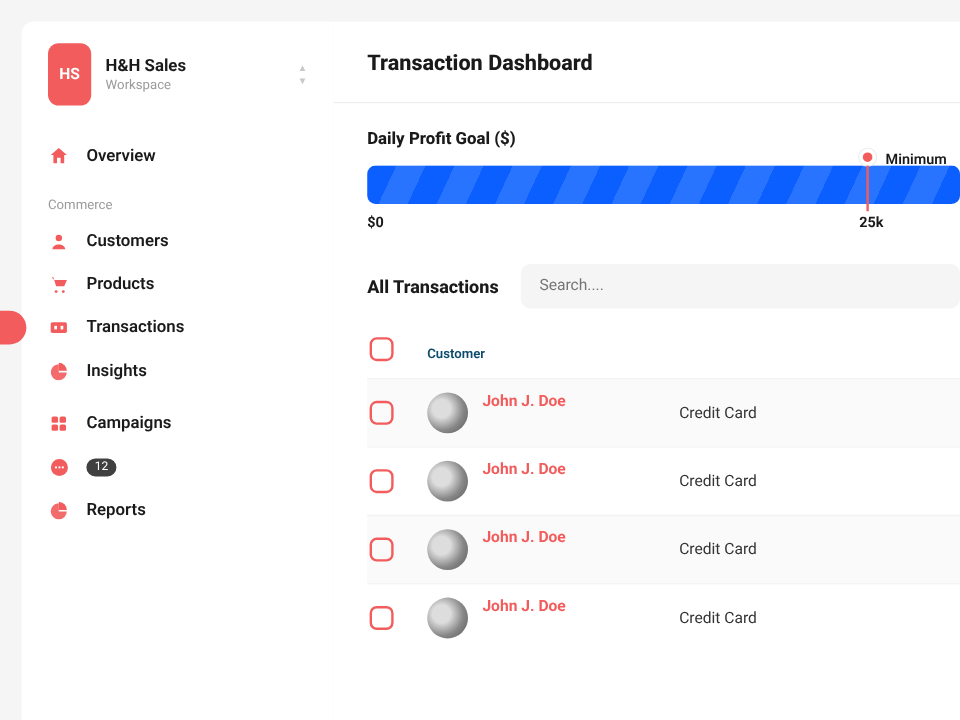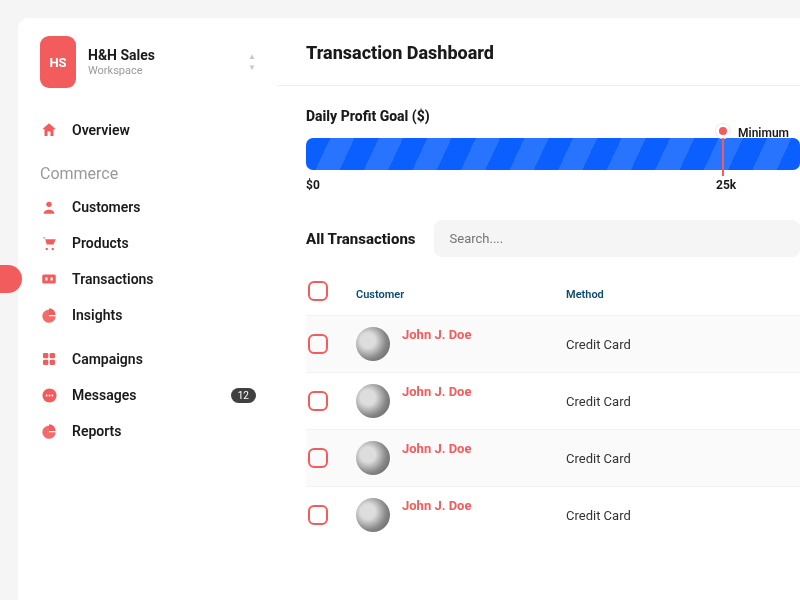--- a/index.html
+++ b/index.html
@@ -6,21 +6,21 @@
 body{width:800px;height:600px;background:#f5f5f5;overflow:hidden}
 .app{display:flex;height:100%;padding:18px 0 0 18px}
 .sidebar{width:260px;background:#fff;border-radius:10px 0 0 0;padding:18px 0;height:100%;position:relative}
 .ws{display:flex;align-items:center;padding:0 22px 20px 22px}
 .ws-badge{width:36px;height:52px;background:#F25C5C;border-radius:9px;color:#fff;font-weight:700;font-size:13px;display:flex;align-items:center;justify-content:center;margin-right:12px}
 .ws-txt{flex:1}
 .ws-name{font-size:14px;font-weight:700;color:#1a1a1a}
 .ws-sub{font-size:11px;color:#9a9a9a;margin-top:1px}
 .ws-arrows{display:flex;flex-direction:column;gap:3px;color:#c8c8c8;font-size:8px;line-height:1}
 .nav-group{padding:4px 0}
-.gh{font-size:16px;color:#9a9a9a;padding:8px 22px 6px}
+.gh{font-size:11px;color:#9a9a9a;padding:8px 22px 6px}
 .ni{display:flex;align-items:center;padding:9px 22px;cursor:pointer;position:relative}
 .ni .ico{width:18px;height:18px;margin-right:14px;color:#F25C5C;display:flex;align-items:center;justify-content:center}
 .ni .lbl{font-size:14px;font-weight:600;color:#1a1a1a;flex:1}
 .ni.active::before{content:"";position:absolute;left:-18px;top:4px;bottom:4px;width:22px;background:#F25C5C;border-radius:0 14px 14px 0}
 .badge{background:#404040;color:#fff;font-size:10px;font-weight:400;padding:2px 7px;border-radius:9px}
 .main{flex:1;background:#fff;padding:24px 0 0 28px;overflow:hidden}
 .title{font-size:18px;font-weight:800;color:#1a1a1a;margin-bottom:22px}
 .divider{height:1px;background:#eee;margin:0 0 22px -28px}
 .goal-label{font-size:14px;font-weight:800;color:#1a1a1a;margin-bottom:14px}
 .goal-wrap{position:relative;margin-bottom:8px}
@@ -133,21 +133,20 @@
       </div>
       <div class="ni">
         <span class="ico">
             <svg width="17" height="17" viewBox="0 0 24 24" fill="currentColor">
               <circle cx="12" cy="12" r="10"></circle>
               <circle cx="8" cy="12" r="1.3" fill="#fff"></circle>
               <circle cx="12" cy="12" r="1.3" fill="#fff"></circle>
               <circle cx="16" cy="12" r="1.3" fill="#fff"></circle>
             </svg>
           </span>
-        <span class="lbl">Messages</span>
         <span class="badge">12</span>
       </div>
       <div class="ni">
         <span class="ico">
             <svg width="16" height="16" viewBox="0 0 24 24" fill="currentColor">
               <path d="M12 2v10h10A10 10 0 0 0 12 2z"></path>
               <path d="M10 4A10 10 0 1 0 22 14H12V4z" opacity=".9"></path>
             </svg>
           </span>
         <span class="lbl">Reports</span>
@@ -176,21 +175,20 @@
     <div class="tbl-hdr">
       <div class="tbl-title">All Transactions</div>
       <input class="search" placeholder="Search...." style="">
     </div>
 
     <div class="thead">
       <div class="col-chk">
           <div class="chk"></div>
         </div>
       <div class="col-cust">Customer</div>
-      <div class="col-meth">Method</div>
     </div>
 
     <div class="rows">
       <div class="row">
         <div class="col-chk">
             <div class="chk"></div>
           </div>
         <div class="cust-cell">
             <div class="avatar"></div>
             <span class="cust-name">John J. Doe</span>

